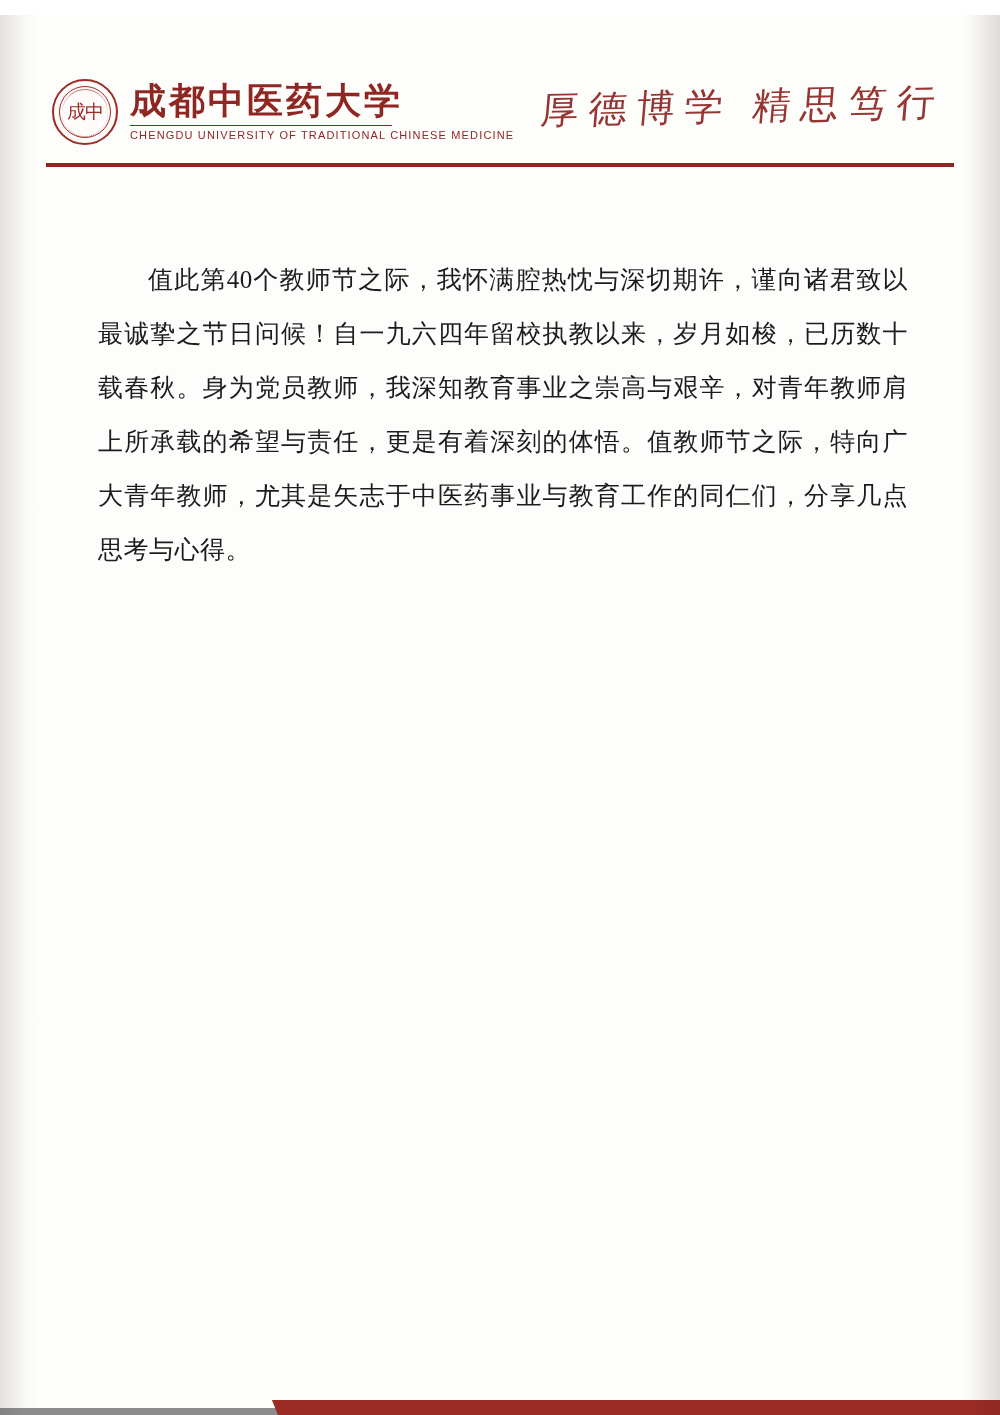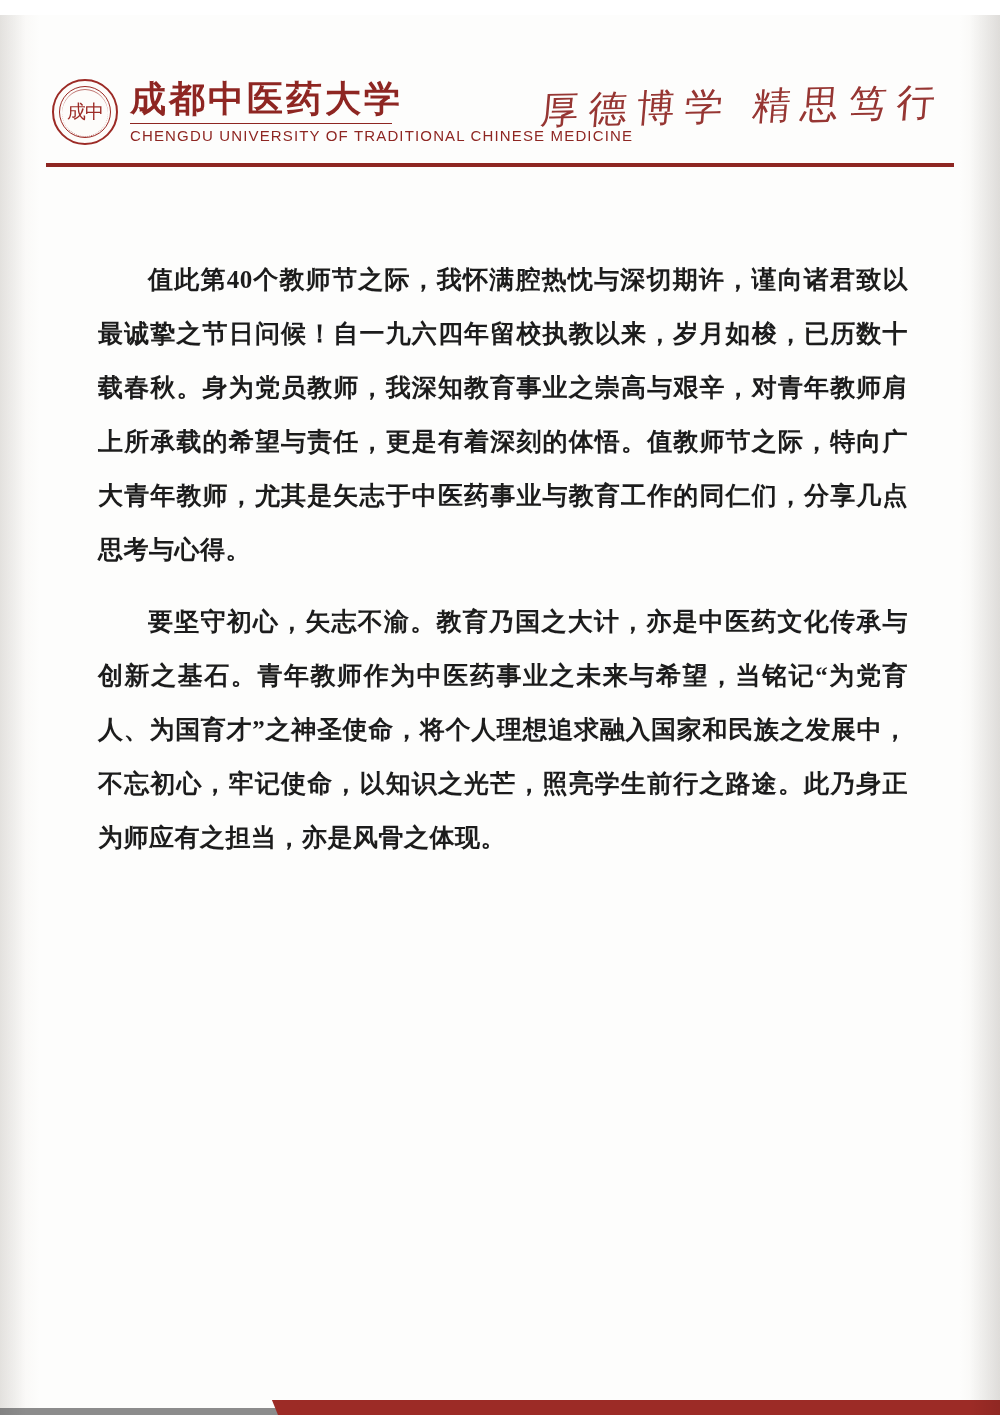--- a/index.html
+++ b/index.html
@@ -97,21 +97,21 @@
     white-space: nowrap;
   }
   .brand-rule {
     height: 1px;
     background: #8e2622;
     margin: 6px 0 4px 0;
     width: 262px;
   }
   .brand-en {
     color: #8e2622;
-    font-size: 15px;
+    font-size: 11px;
     letter-spacing: 1.15px;
     white-space: nowrap;
     font-family: "Liberation Sans", sans-serif;
   }
 
   .motto {
     position: absolute;
     right: 10px;
     top: 8px;
     color: #8e2622;
@@ -158,21 +158,20 @@
   }
   .para {
     font-size: 25px;
     line-height: 54px;
     color: #1c1c1c;
     margin: 0 0 18px 0;
     text-indent: 2em;
     text-align: justify;
     text-justify: inter-ideograph;
     letter-spacing: 0.5px;
-    font-weight: bold;
   }
 
   
   .footer {
     position: absolute;
     left: 0;
     right: 0;
     bottom: 0;
     height: 40px;
   }
@@ -234,21 +233,20 @@
         <div class="brand-rule"></div>
         <div class="brand-en">CHENGDU UNIVERSITY OF TRADITIONAL CHINESE MEDICINE</div>
       </div>
     </div>
     <div class="motto">厚德博学 精思笃行</div>
   </div>
   <div class="head-rule"></div>
 
   <div class="letter-body">
     <p class="para">值此第40个教师节之际，我怀满腔热忱与深切期许，谨向诸君致以最诚挚之节日问候！自一九六四年留校执教以来，岁月如梭，已历数十载春秋。身为党员教师，我深知教育事业之崇高与艰辛，对青年教师肩上所承载的希望与责任，更是有着深刻的体悟。值教师节之际，特向广大青年教师，尤其是矢志于中医药事业与教育工作的同仁们，分享几点思考与心得。</p>
-    <p class="para">要坚守初心，矢志不渝。教育乃国之大计，亦是中医药文化传承与创新之基石。青年教师作为中医药事业之未来与希望，当铭记“为党育人、为国育才”之神圣使命，将个人理想追求融入国家和民族之发展中，不忘初心，牢记使命，以知识之光芒，照亮学生前行之路途。此乃身正为师应有之担当，亦是风骨之体现。</p>
   </div>
 
   <div class="footer">
     <div class="footer-bar-gray"></div>
     <div class="footer-bar-red"></div>
   </div>
 
   <div class="edge-shadow-left"></div>
   <div class="edge-shadow-right"></div>
 </div>

